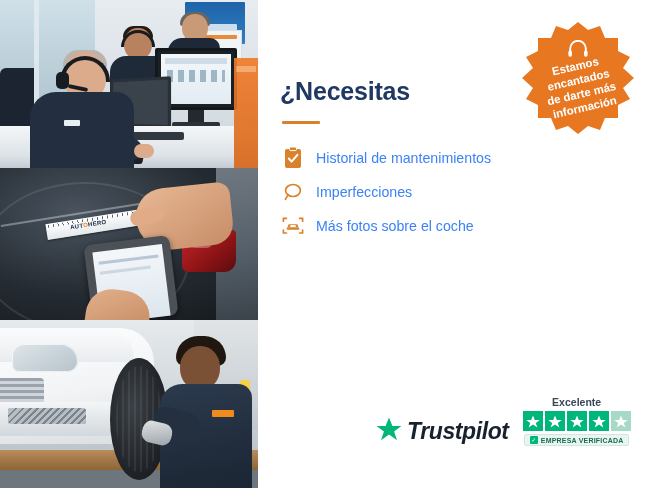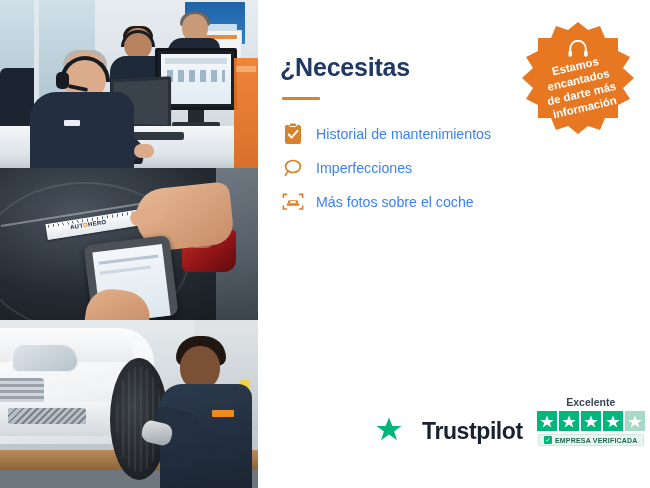--- a/index.html
+++ b/index.html
@@ -161,21 +161,21 @@
   .content {
     position: relative;
     flex: 1 1 auto;
     padding: 52px 30px 0 22px;
     background:#ffffff;
   }
   .headline {
     font-size: 25px; line-height: 1.22; font-weight: bold;
     color: #1f3864; letter-spacing:-.2px;
   }
-  .headline-line { display:block; }
+  .headline-line { display:block;margin-top:24px; }
   .rule {
     width: 38px; height: 3px; background: #d9822b;
     margin: 14px 0 18px 2px; border-radius:1px;
   }
 
   .feature-list { list-style:none; }
   .feature-item {
     display:flex; align-items:center;
     height: 32px;
     margin-bottom: 2px;
@@ -214,21 +214,21 @@
     color:#ffffff; font-weight:bold; font-size:11.4px; line-height:1.24;
     text-align:center; pointer-events:none;
   }
   .badge-text span{ display:block; white-space:nowrap; }
 
   
   .trust {
     position:absolute; left: 118px; bottom: 42px;
     display:flex; align-items:flex-end; gap: 14px;
   }
-  .trust-logo { display:flex; align-items:center; gap:20px; }
+  .trust-logo { display:flex; align-items:center; gap:5px;font-style:italic; }
   .trust-logo-text {
     font-size:23px; font-weight:bold; color:#17222e; letter-spacing:-.4px;
   }
   .trust-right { display:flex; flex-direction:column; align-items:center; gap:3px; }
   .trust-rating-label { font-size:10.5px; color:#3a4654; font-weight:bold; }
   .stars { display:flex; gap:2px; }
   .star-box {
     width:20px; height:20px; background:#00b67a;
     display:flex; align-items:center; justify-content:center;
   }

